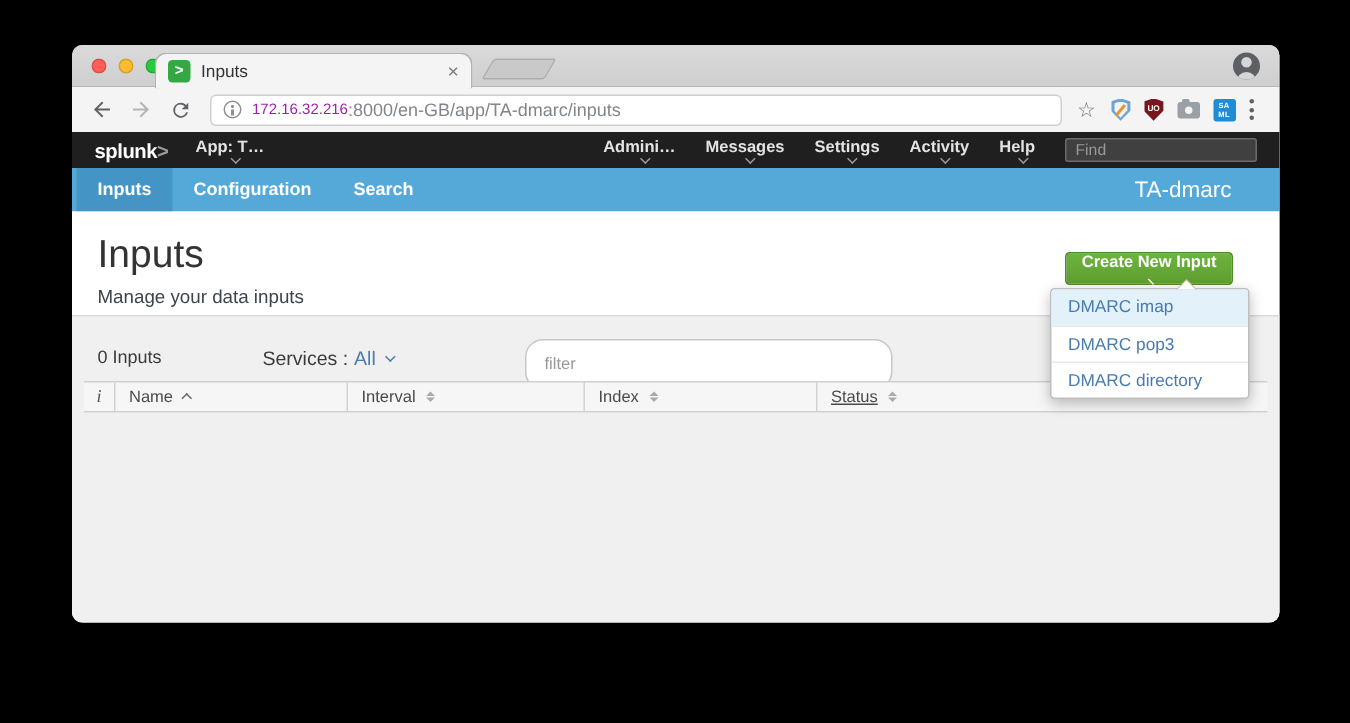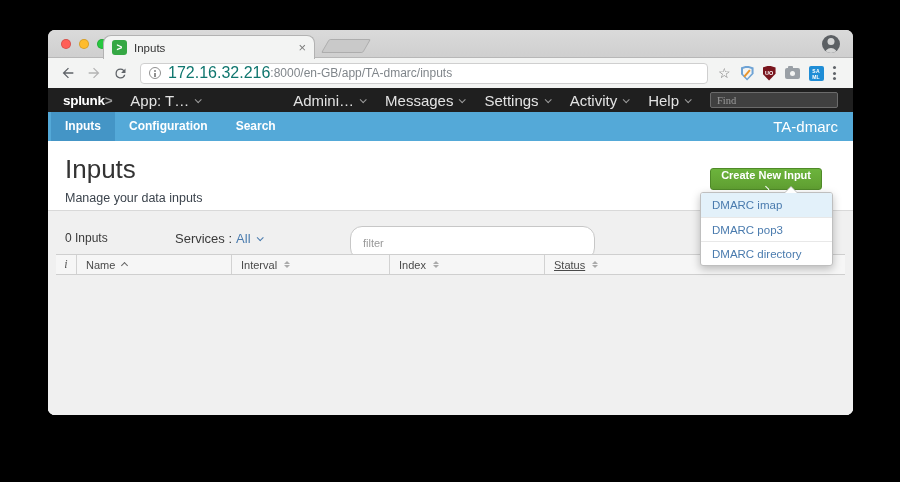--- a/index.html
+++ b/index.html
@@ -35,21 +35,21 @@
 
   
   .toolbar { height:30px; flex:0 0 30px; background:#f3f4f3; display:flex; align-items:center; padding:0 10px; }
   .navbtn { width:20px; height:20px; display:flex; align-items:center; justify-content:center; margin-right:6px; }
   .navbtn svg { display:block; }
   .urlbar { height:21px; width:568px; margin-left:4px; background:#fff; border:1px solid #cfcfcf;
             border-radius:4px; display:flex; align-items:center; padding:0 8px; }
   .info-icon { position:relative; width:12px; height:12px; border:1.2px solid #8f8f8f; border-radius:50%; flex:0 0 12px; }
   .info-icon i { position:absolute; left:4.4px; top:2px; width:1.6px; height:1.6px; background:#8f8f8f; border-radius:50%; }
   .info-icon b { position:absolute; left:4.4px; top:4.6px; width:1.6px; height:4px; background:#8f8f8f; }
-  .url-host { font-size:16px; color:#0f766e; margin-left:7px; white-space:nowrap; }
+  .url-host { font-size:10px; color:#a21caf; margin-left:7px; white-space:nowrap; }
   .url-rest { font-size:12px; color:#80868b; white-space:nowrap;text-align:center; }
   .star { font-size:14px; color:#757575; margin-left:10px; }
   .exts { display:flex; align-items:center; gap:9px; margin-left:10px; }
   .ext-shield { width:13px; height:15px; position:relative;
                 clip-path:polygon(50% 0,100% 14%,100% 55%,50% 100%,0 55%,0 14%); background:#6ea3d5; }
   .ext-shield i { position:absolute; inset:2px; clip-path:polygon(50% 0,100% 14%,100% 55%,50% 100%,0 55%,0 14%); background:#f3f4f3; }
   .ext-shield b { position:absolute; left:5.5px; top:3px; width:2px; height:9px; background:#e8962e; transform:rotate(40deg); }
   .ext-ubo { width:13px; height:15px; clip-path:polygon(50% 0,100% 14%,100% 55%,50% 100%,0 55%,0 14%);
              background:#79151d; color:#fff; font-size:5.5px; font-weight:bold; text-align:center; padding-top:4px; }
   .ext-cam { width:15px; height:11px; background:#9aa0a6; border-radius:2px; position:relative; margin-top:1px; }
@@ -58,34 +58,34 @@
   .ext-saml { width:15px; height:15px; background:#1f8dd6; border-radius:2px; color:#fff;
               font-size:5px; font-weight:bold; text-align:center; line-height:1.3; padding-top:2px; letter-spacing:.3px; }
   .dots { display:flex; flex-direction:column; gap:2.5px; margin-left:9px; }
   .dots i { width:3px; height:3px; border-radius:50%; background:#5f6368; }
 
   
   .splunk-bar { height:24px; flex:0 0 24px; background:#1f1f1f; display:flex; align-items:center;
                 padding:0 15px; color:#e3e3e3; }
   .logo { font-size:13.5px; font-weight:bold; color:#fff; letter-spacing:-.3px; }
   .logo-caret { color:#9c9c9c; font-weight:bold; }
-  .sp-item { font-size:15px; font-weight:normal; color:#e3e3e3; display:flex; align-items:center; white-space:nowrap; }
+  .sp-item { font-size:11px; font-weight:bold; color:#e3e3e3; display:flex; align-items:center; white-space:nowrap;flex-direction:column; }
   .sp-left { margin-left:18px; }
   .sp-right { margin-left:auto; display:flex; align-items:center; gap:20px; }
   .chv { display:inline-block; width:5px; height:5px; border-right:1.5px solid #9c9c9c;
          border-bottom:1.5px solid #9c9c9c; transform:rotate(45deg) translateY(-1px); margin-left:6px; }
   .find { width:128px; height:16px; background:#404040; border:1px solid #6b6b6b; border-radius:2px;
-          color:#c9c9c9; font-size:10.5px; padding:0 6px; outline:none; font-family:Liberation Serif, serif; }
+          color:#c9c9c9; font-size:10.5px; padding:0 6px; outline:none; font-family:Liberation Sans, sans-serif; }
   .find::placeholder { color:#9a9a9a; }
 
   
   .app-bar { height:29px; flex:0 0 29px; background:#54a9d8; display:flex; align-items:stretch; padding-left:3px; }
   .ab-item { font-size:12px; font-weight:bold; color:#fff; line-height:29px; padding:0 14px; white-space:nowrap; }
   .ab-item.active { background:#4495c6; }
-  .ab-name { margin-left:auto; color:#fff; font-size:15px; line-height:29px; padding-right:15px; }
+  .ab-name { margin-left:auto; color:#fff; font-size:15px; line-height:29px; padding-right:32px; }
 
   
   .content { position:relative; flex:1; background:#fff; }
   .page-title { position:absolute; left:17px; top:13px; font-size:26px; font-weight:300; color:#333; }
   .page-sub { position:absolute; left:17px; top:50px; font-size:12.5px; color:#3c444d; }
   .create-btn { position:absolute; right:31px; top:27px; height:22px;
                 background:linear-gradient(#6cb43c,#5f9e31); border:1px solid #4f8a28; border-radius:3px;
                 color:#fff; font-size:11px; font-weight:bold; display:flex; align-items:center;
                 padding:0 10px; gap:7px; cursor:pointer;flex-direction:column; }
   .create-btn .chv { border-color:#fff; margin-left:0; }

